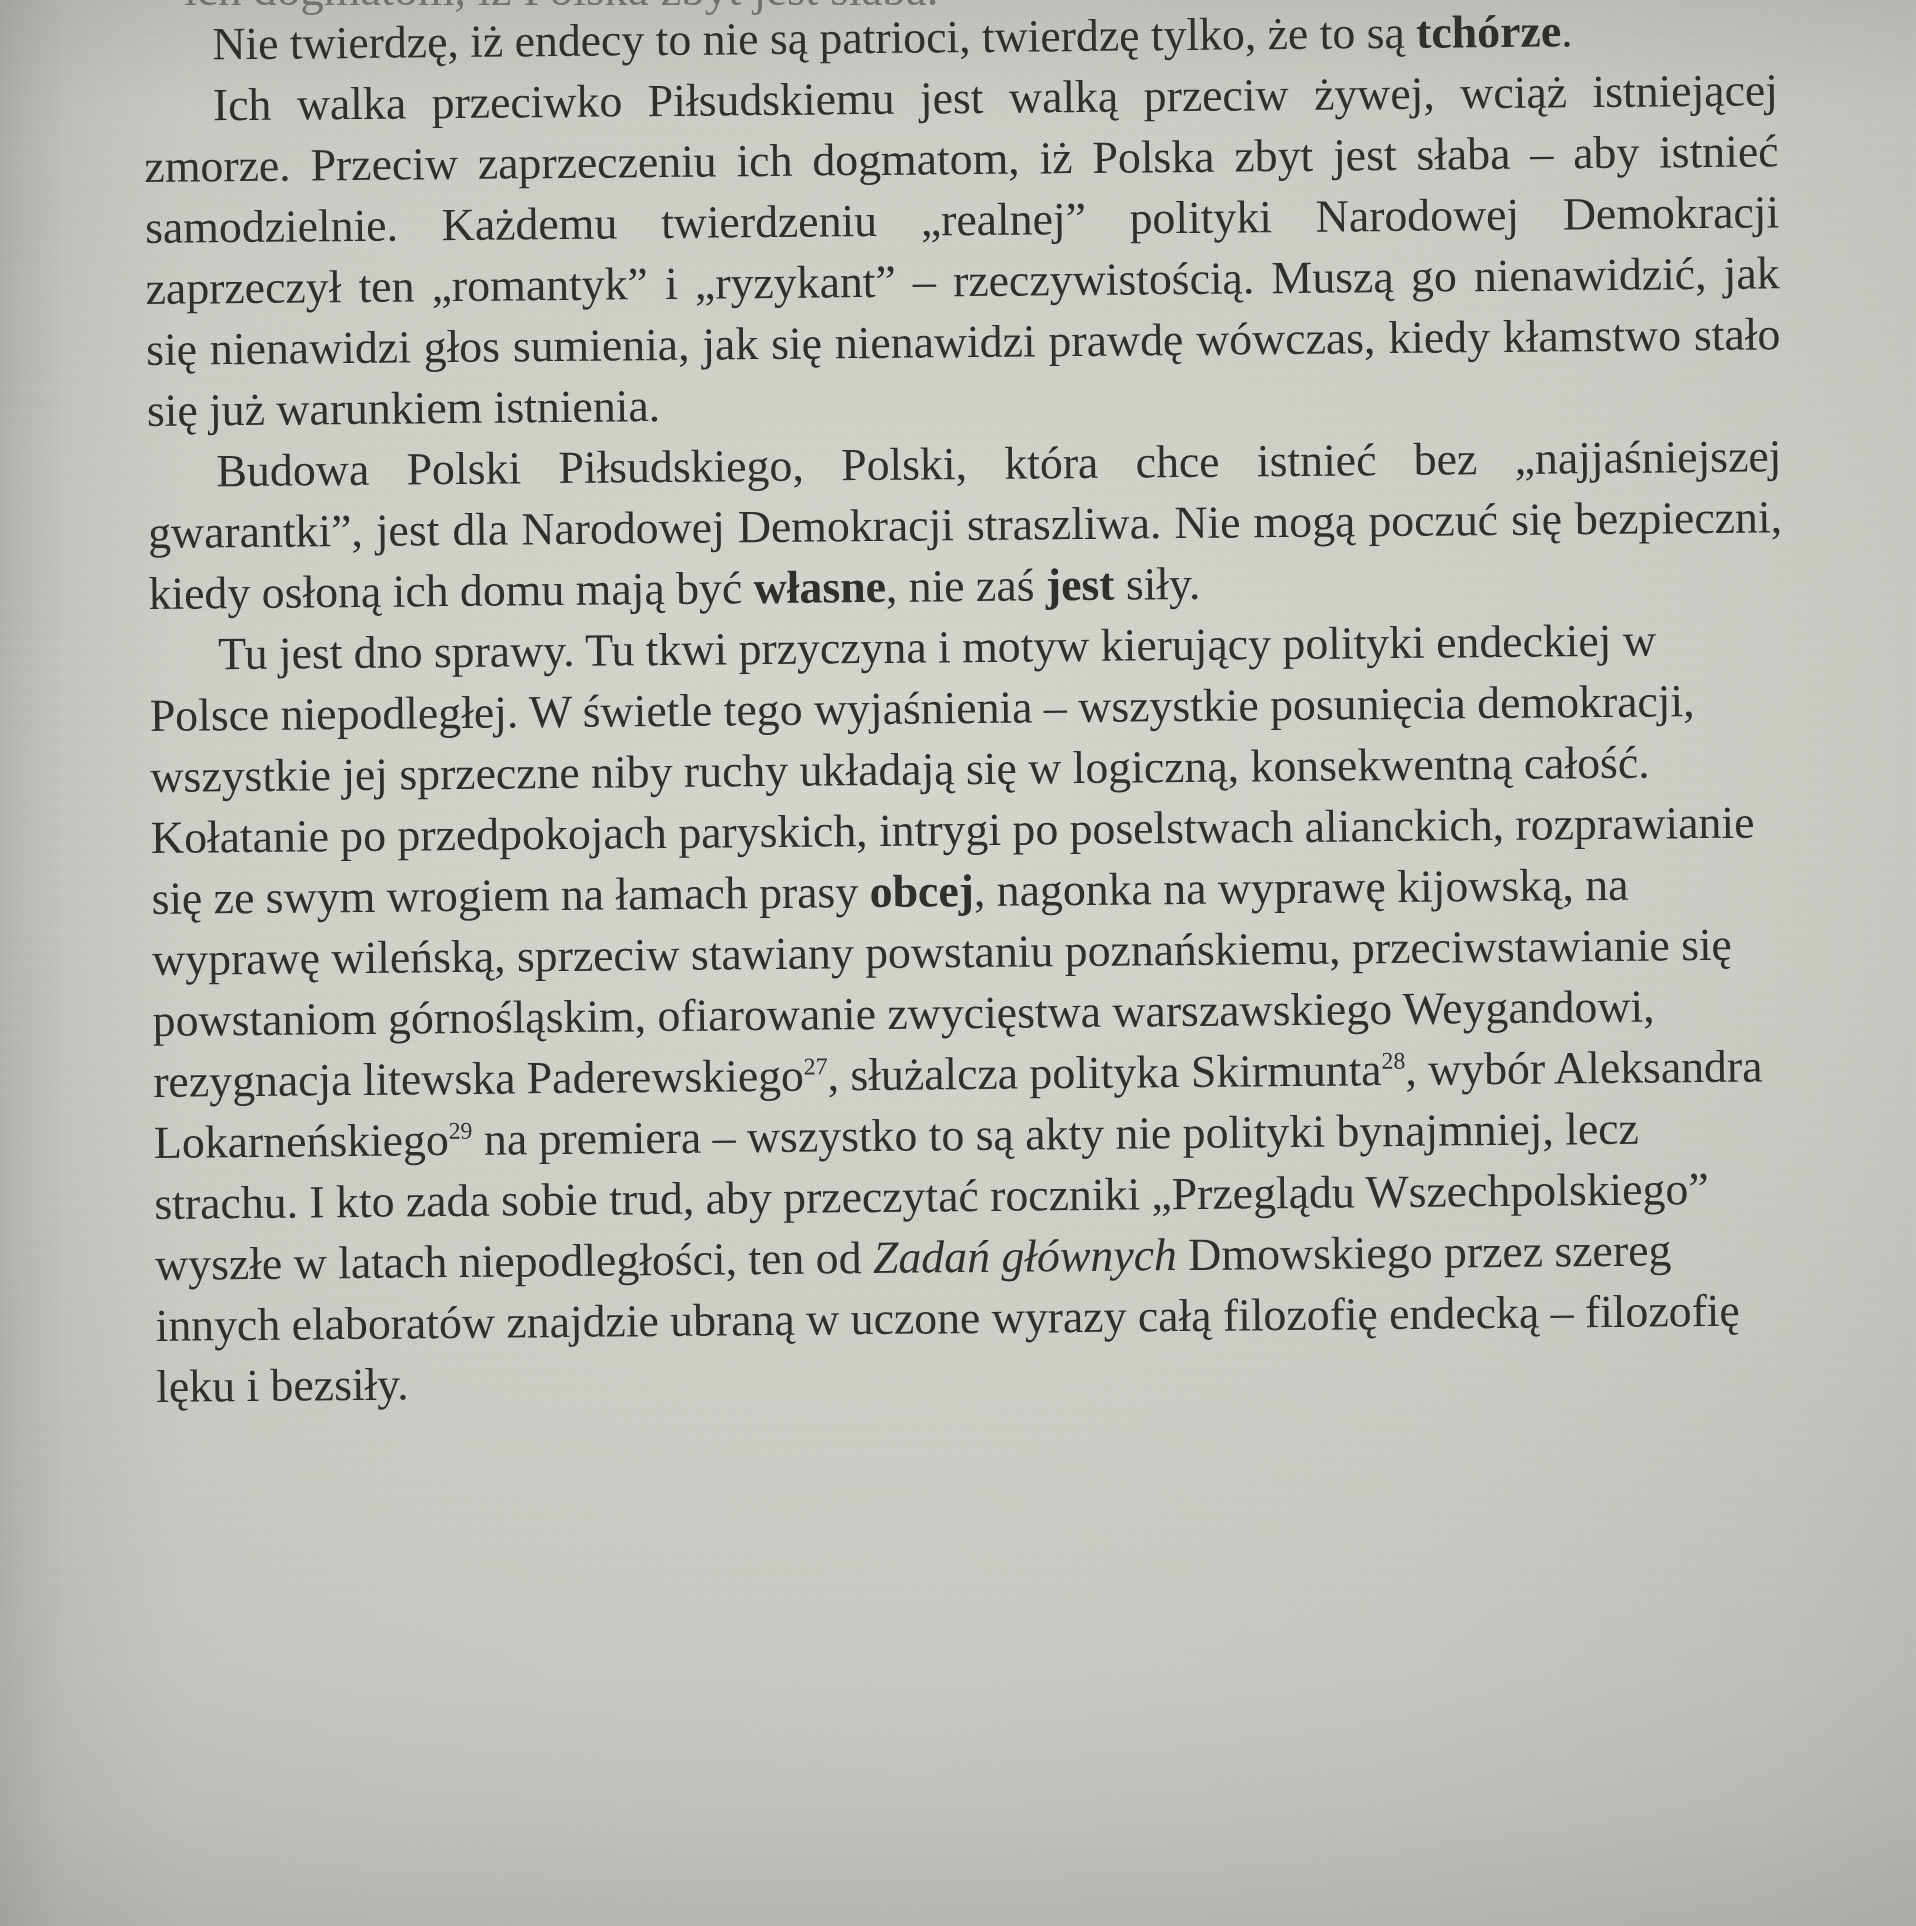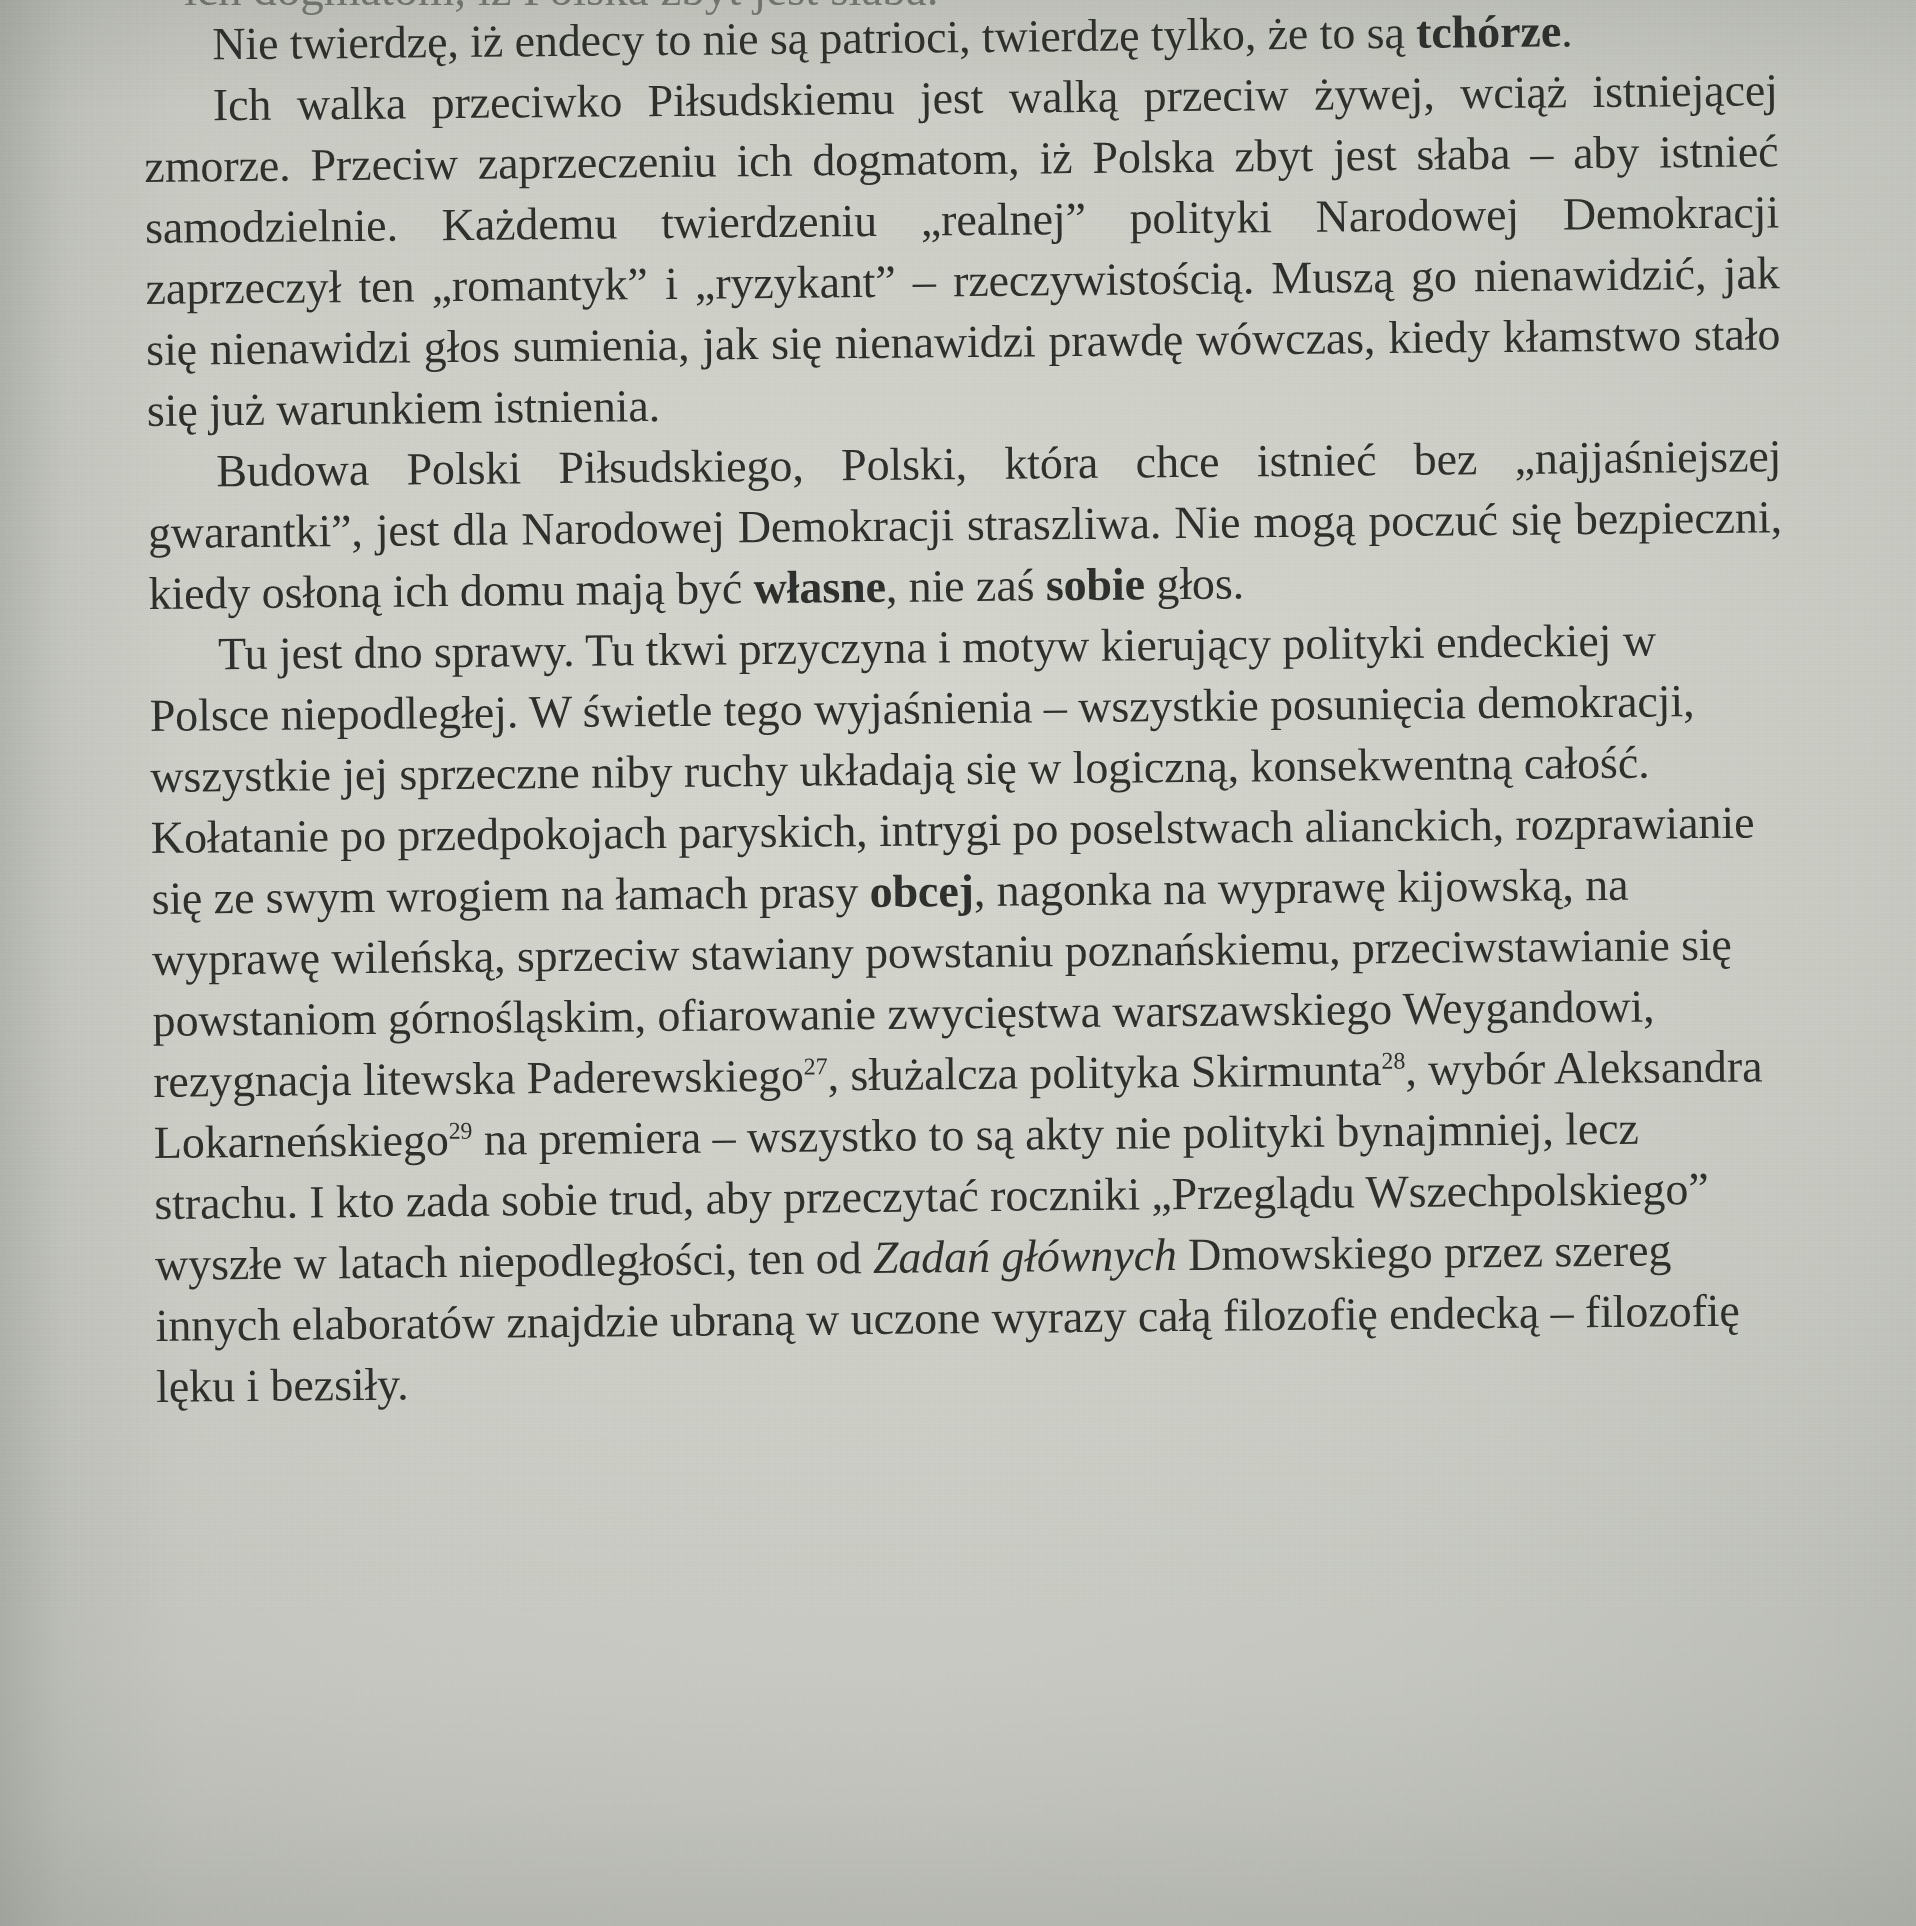--- a/index.html
+++ b/index.html
@@ -176,21 +176,21 @@
   <div id="bottom-shade"></div>
 
   <div id="clipped-line">ich dogmatom, iż Polska zbyt jest słaba.</div>
 
   <div id="text-block">
 
     <p id="para-1"><span>Nie twierdzę, iż endecy to nie są patrioci, twierdzę tylko, że to są </span><span class="b">tchórze</span><span>.</span></p>
 
     <p id="para-2"><span>Ich walka przeciwko Piłsudskiemu jest walką przeciw żywej, wciąż istniejącej zmorze. Przeciw zaprzeczeniu ich dogmatom, iż Polska zbyt jest słaba – aby istnieć samodzielnie. Każdemu twierdzeniu „realnej” polityki Narodowej Demokracji zaprzeczył ten „romantyk” i „ryzykant” – rzeczywistością. Muszą go nienawidzić, jak się nienawidzi głos sumienia, jak się nienawidzi prawdę wówczas, kiedy kłamstwo stało się już warunkiem istnienia.</span></p>
 
-    <p id="para-3"><span>Budowa Polski Piłsudskiego, Polski, która chce istnieć bez „najjaśniejszej gwarantki”, jest dla Narodowej Demokracji straszliwa. Nie mogą poczuć się bezpieczni, kiedy osłoną ich domu mają być </span><span class="b">własne</span><span>, nie zaś </span><span class="b">sobie</span><span> głos.</span></p>
+    <p id="para-3"><span>Budowa Polski Piłsudskiego, Polski, która chce istnieć bez „najjaśniejszej gwarantki”, jest dla Narodowej Demokracji straszliwa. Nie mogą poczuć się bezpieczni, kiedy osłoną ich domu mają być </span><span class="b">własne</span><span>, nie zaś </span><span class="b">jest</span><span> siły.</span></p>
 
     <p id="para-4"><span>Tu jest dno sprawy. Tu tkwi przyczyna i motyw kierujący polityki endeckiej w Polsce niepodległej. W świetle tego wyjaśnienia – wszystkie posunięcia demokracji, wszystkie jej sprzeczne niby ruchy układają się w logiczną, konsekwentną całość. Kołatanie po przedpokojach paryskich, intrygi po poselstwach alianckich, rozprawianie się ze swym wrogiem na łamach prasy </span><span class="b">obcej</span><span>, nagonka na wyprawę kijowską, na wyprawę wileńską, sprzeciw stawiany powstaniu poznańskiemu, przeciwstawianie się powstaniom górnośląskim, ofiarowanie zwycięstwa warszawskiego Weygandowi, rezygnacja litewska Paderewskiego</span><sup>27</sup><span>, służalcza polityka Skirmunta</span><sup>28</sup><span>, wybór Aleksandra Lokarneńskiego</span><sup>29</sup><span> na premiera – wszystko to są akty nie polityki bynajmniej, lecz strachu. I kto zada sobie trud, aby przeczytać roczniki „Przeglądu Wszechpolskiego” wyszłe w latach niepodległości, ten od </span><span class="i">Zadań głównych</span><span> Dmowskiego przez szereg innych elaboratów znajdzie ubraną w uczone wyrazy całą filozofię endecką – filozofię lęku i bezsiły.</span></p>
 
   </div>
 
   <div id="grain"></div>
   <div id="focus-blur-topright"></div>
   <div id="focus-blur-bottom"></div>
 
 </div>

